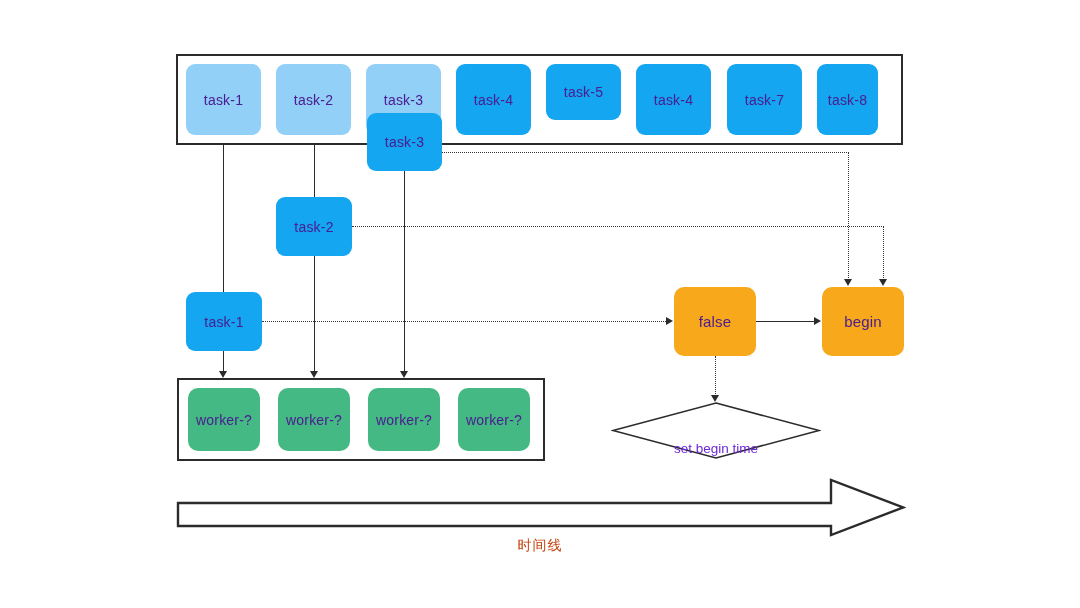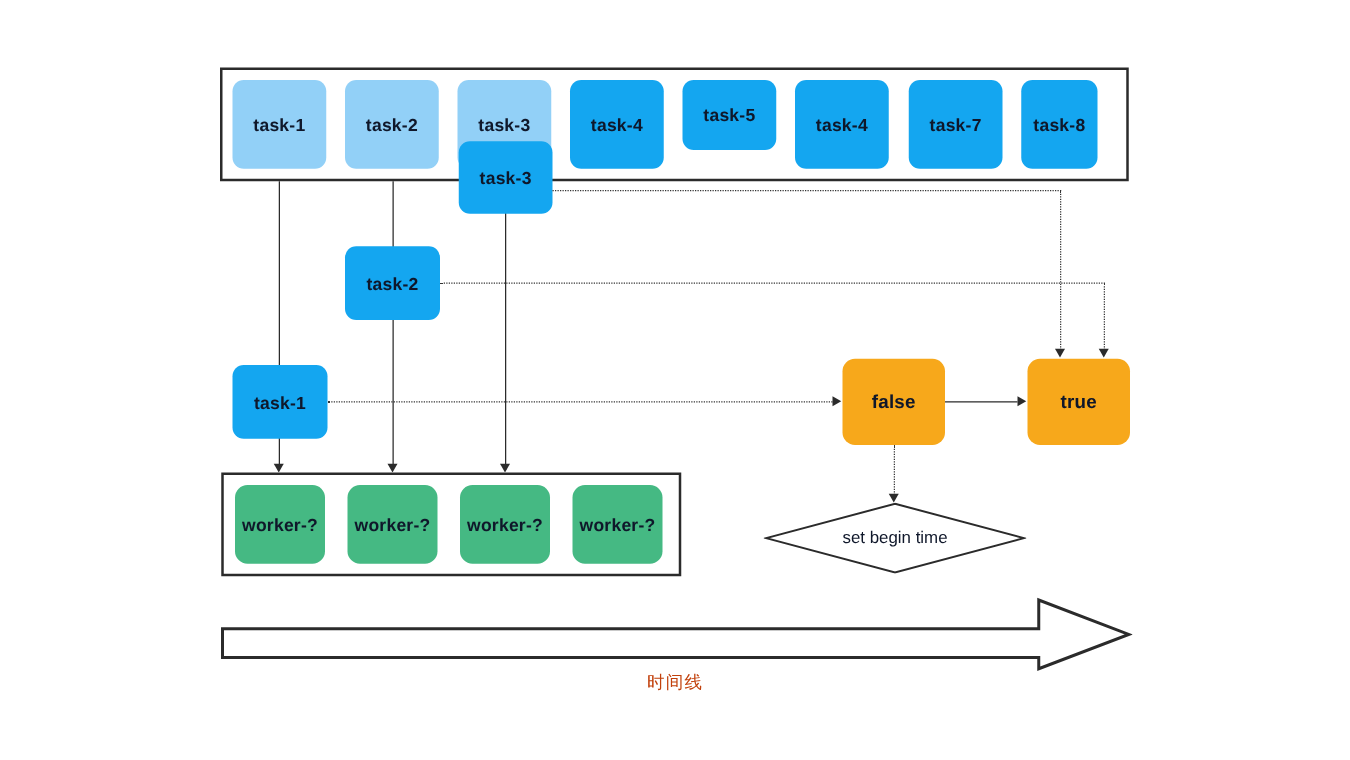--- a/index.html
+++ b/index.html
@@ -29,23 +29,23 @@
   }
 
   
   .chip {
     position: absolute;
     box-sizing: border-box;
     border-radius: 9px;
     display: flex;
     align-items: center;
     justify-content: center;
-    color: #0f172a;
+    color: #4c1d95;
     font-size: 14px;
-    font-weight: 700;
+    font-weight: 400;
     letter-spacing: .2px;
     white-space: nowrap;
     text-shadow: 0 0 1px rgba(0,0,0,.07);
   }
   .chip.queued   { background: #92d0f7; }
   .chip.active   { background: #14a6f0; }
   .chip.worker   { background: #45b983; border-radius: 10px; }
   .chip.state    { background: #f7a81b; border-radius: 10px; font-size: 15px; }
 
   
@@ -89,22 +89,23 @@
   }
 
   
   .diamond-wrap { position: absolute; }
   .diamond-wrap svg { display: block; }
   .diamond-label {
     position: absolute;
     left: 0; right: 0;
     text-align: center;
     font-size: 13.5px;
-    color: #0f172a;
+    color: #6d28d9;
     font-weight: 400;
+    margin-top: 19px;
   }
 
   
   .timeline-wrap { position: absolute; }
   .timeline-wrap svg { display: block; }
   .timeline-label {
     position: absolute;
     text-align: center;
     font-size: 14px;
     color: #c2410c;
@@ -175,21 +176,21 @@
     <span>worker-?</span>
   </div>
   <div class="chip worker" style="left:458px; top:388px; width:72px; height:63px;">
     <span>worker-?</span>
   </div>
 
   <div class="chip state" style="left:674px; top:287px; width:82px; height:69px;">
     <span>false</span>
   </div>
   <div class="chip state" style="left:822px; top:287px; width:82px; height:69px;">
-    <span>true</span>
+    <span>begin</span>
   </div>
 
   <div class="hline" style="left:756px; top:321px; width:58px;"></div>
   <div class="arrow-right" style="left:814px; top:316.5px;"></div>
 
   <div class="doth" style="left:442px; top:152px; width:407px;"></div>
   <div class="dotv" style="left:848px; top:152px; height:128px;"></div>
   <div class="arrow-down" style="left:843.5px; top:279px;"></div>
 
   <div class="doth" style="left:352px; top:226px; width:532px;"></div>

